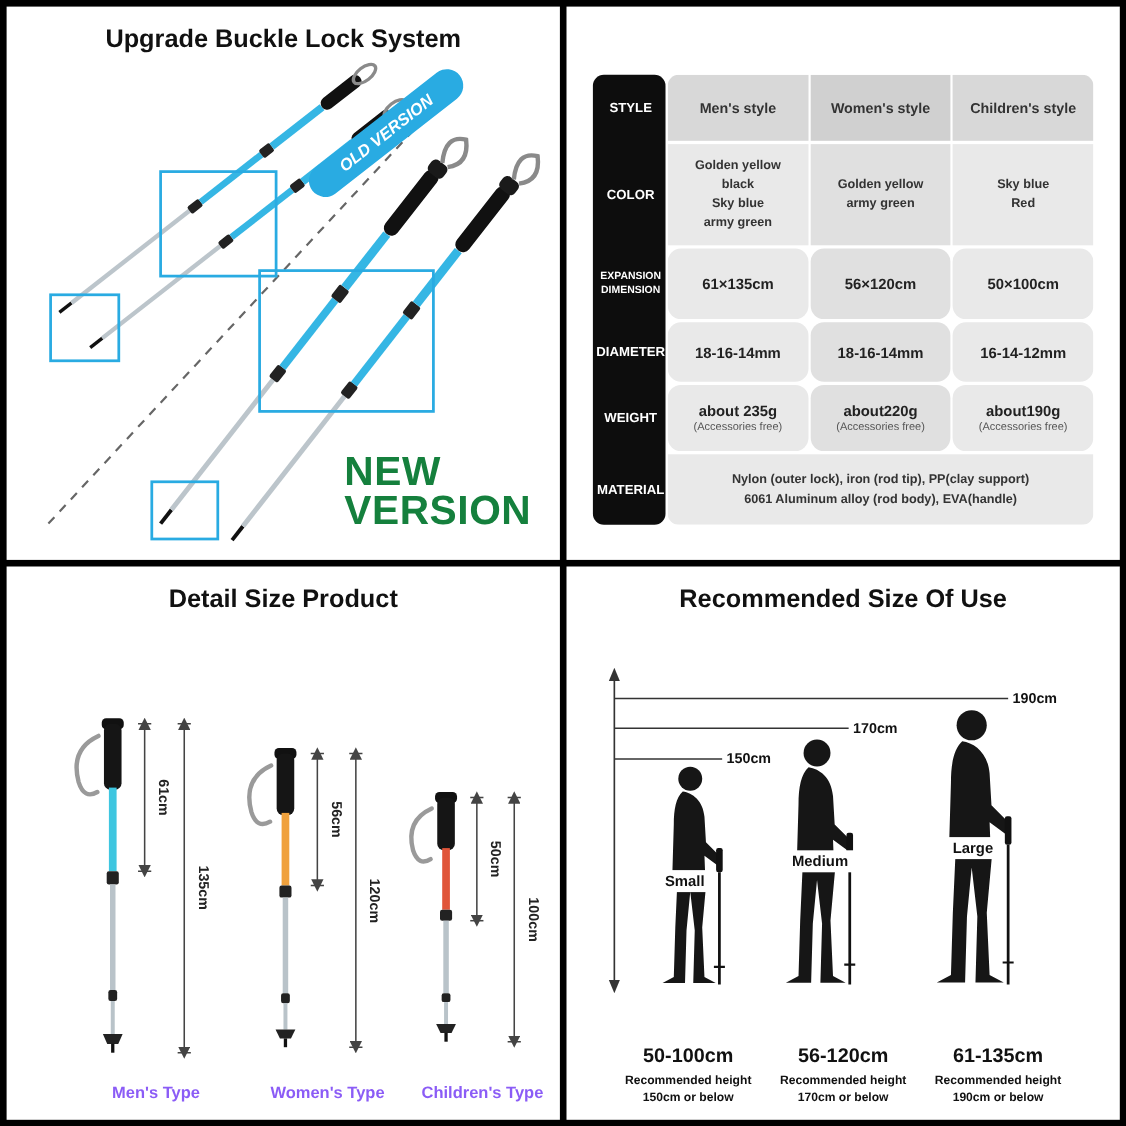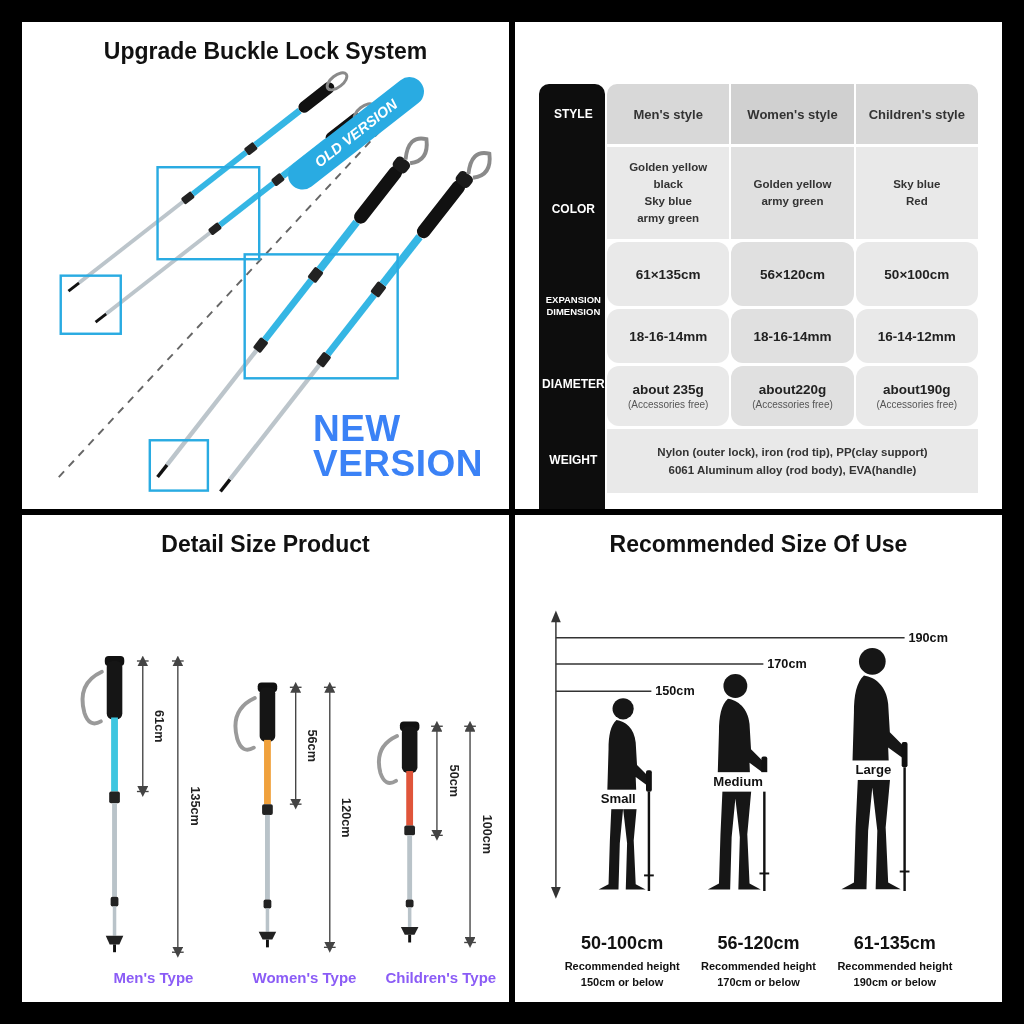--- a/index.html
+++ b/index.html
@@ -1,43 +1,43 @@
 <!DOCTYPE html>
 <html><head>
 <meta charset="utf-8">
 <style>
   html,body{margin:0;padding:0;background:#fff;}
   .page{
     width:1024px;height:1024px;box-sizing:border-box;
     background:#000;display:grid;
     grid-template-columns:1fr 1fr;grid-template-rows:1fr 1fr;
-    gap:6px;padding:22px;
+    gap:6px;padding:6px;
     font-family:"Liberation Sans",sans-serif;color:#111;
   }
   .panel{background:#fff;position:relative;overflow:hidden;}
   .panel-title{
     position:absolute;top:16px;left:0;right:0;margin:0;
     text-align:center;font-size:23px;font-weight:bold;color:#111;z-index:5;
   }
   svg{display:block;}
   svg text{font-family:"Liberation Sans",sans-serif;}
 
   
   .upgrade-art{position:absolute;inset:0;width:100%;height:100%;}
   .hbox{fill:none;stroke:#29abe2;stroke-width:2.5;}
   .new-version{
     position:absolute;right:26px;bottom:28px;z-index:4;
-    font-weight:bold;font-size:37px;line-height:0.95;color:#3b82f6;letter-spacing:0.5px;
+    font-weight:bold;font-size:37px;line-height:0.95;color:#15803d;letter-spacing:0.5px;
   }
 
   
   .info-table{position:absolute;top:62px;left:24px;right:24px;display:flex;}
   .ltab{
     width:66px;flex:0 0 66px;background:#0d0d0d;border-radius:10px;
-    display:grid;grid-template-rows:60px 92px 64px 54px 60px 64px;row-gap:19px;
+    display:grid;grid-template-rows:60px 92px 64px 54px 60px 64px;row-gap:3px;
     margin-right:2px;z-index:2;
   }
   .lcell{
     display:flex;align-items:center;justify-content:center;text-align:center;
     color:#fff;font-weight:bold;font-size:12px;white-space:pre-line;padding:0 3px;line-height:1.25;
   }
   .lcell.small{font-size:9.5px;}
   .vals{
     flex:1;display:grid;grid-template-columns:1fr 1fr 1fr;
     grid-template-rows:60px 92px 64px 54px 60px 64px;gap:3px 2px;

